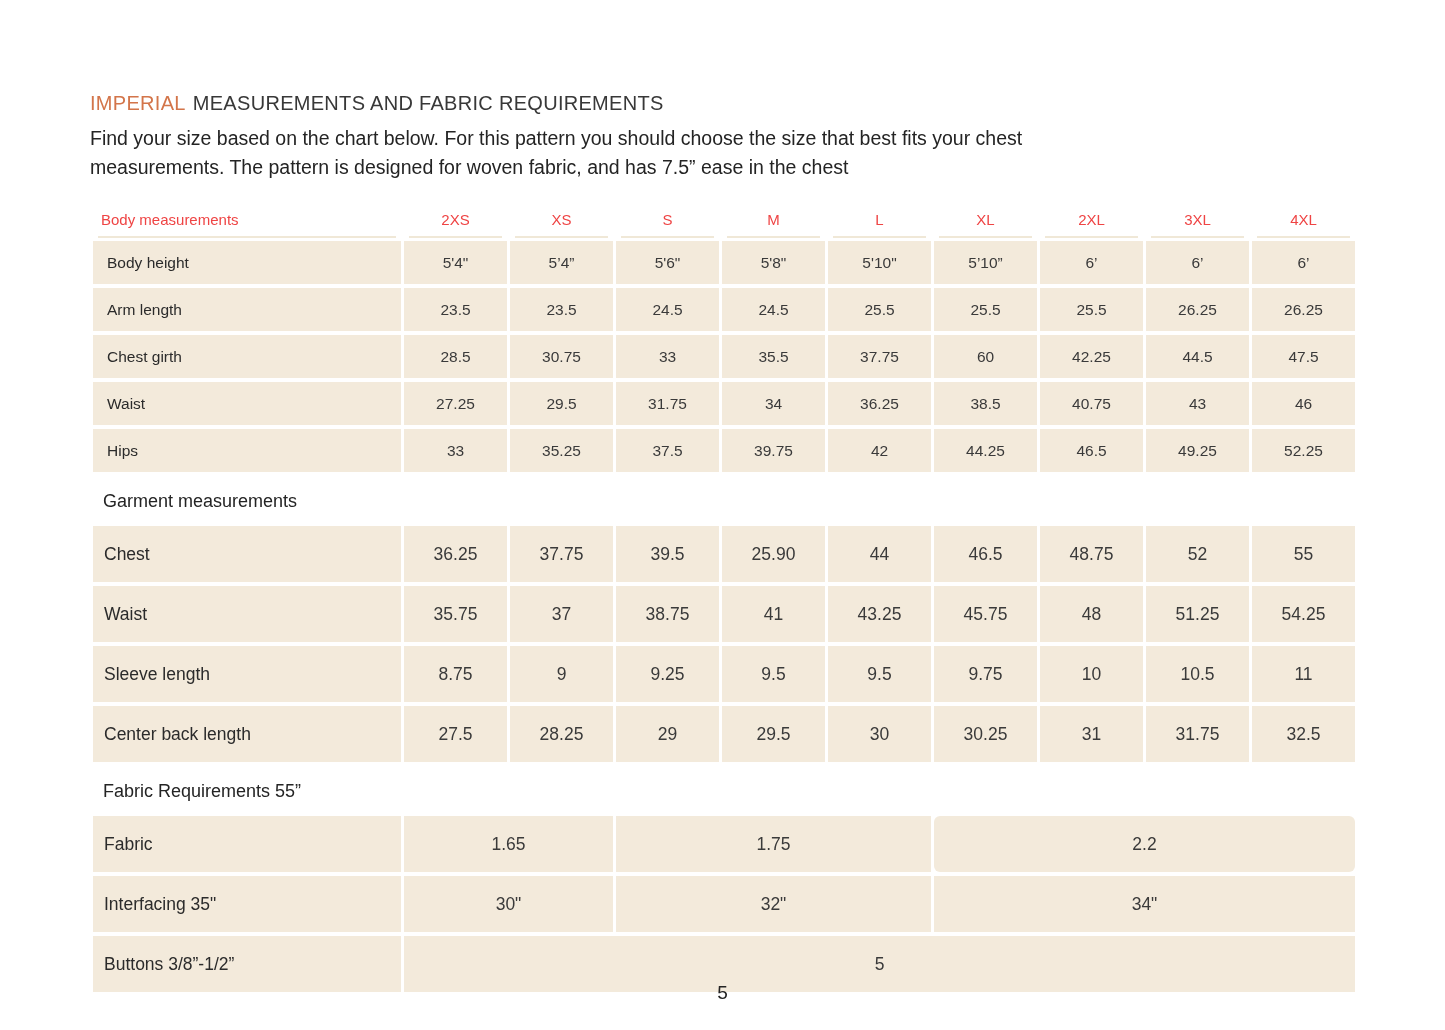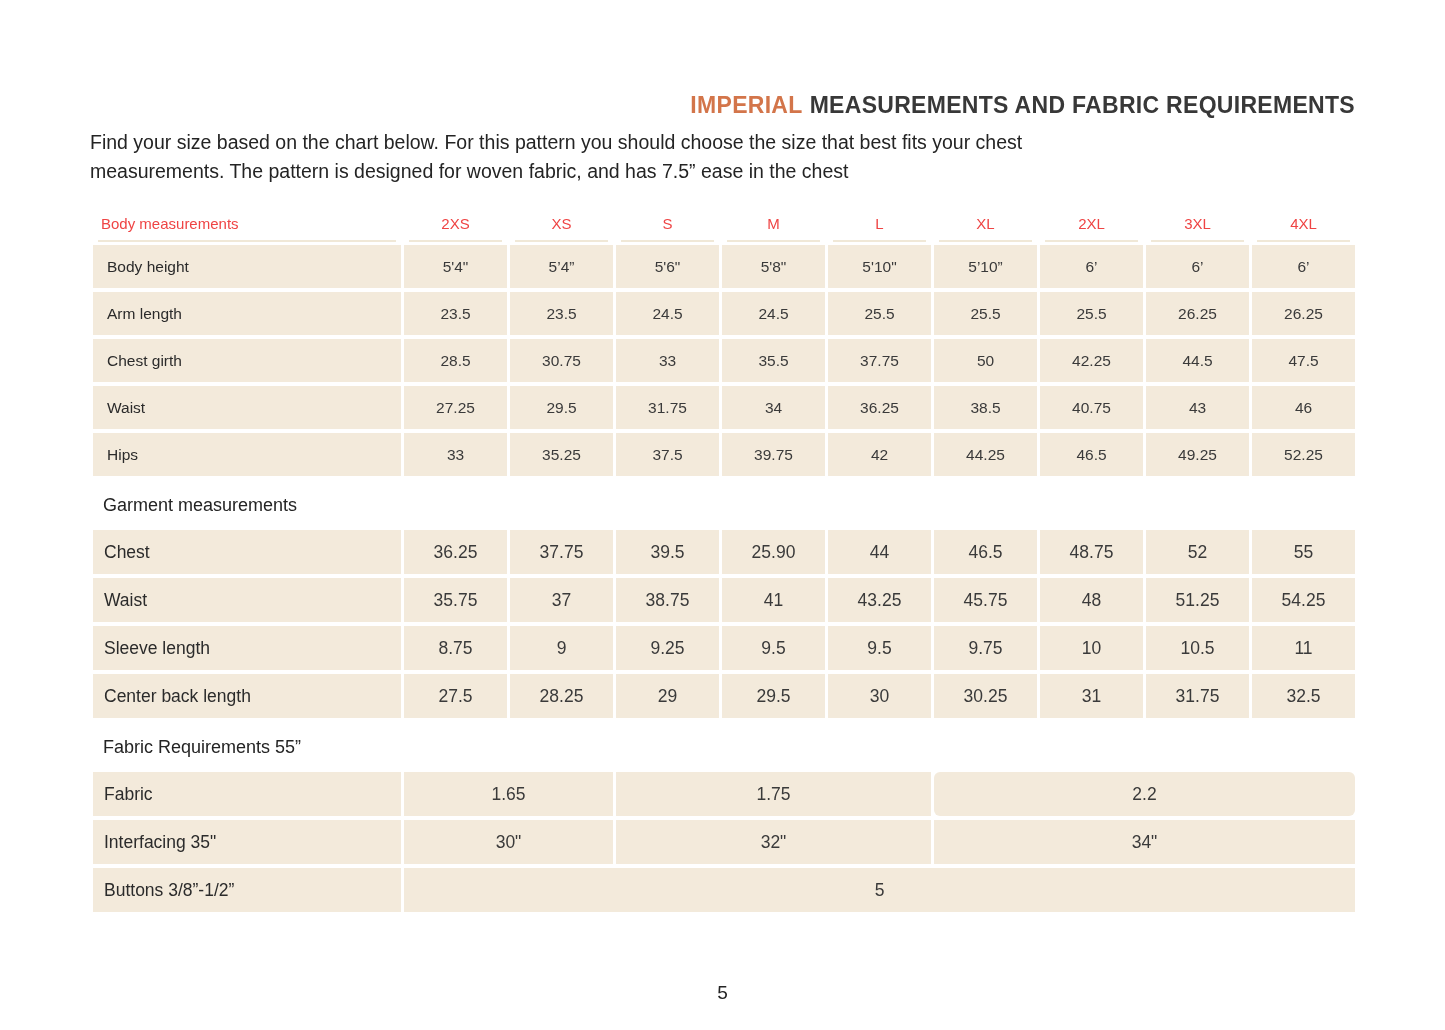--- a/index.html
+++ b/index.html
@@ -16,25 +16,24 @@
     background: #ffffff;
     font-family: "Liberation Sans", sans-serif;
     color: var(--ink);
     overflow: hidden;
   }
   .page { position: relative; width: 1445px; height: 1030px; background: #fff; }
   .content { padding: 92px 90px 0 90px; }
 
   .title {
     margin: 0;
-    font-size: 23px;
-    font-weight: 700;
+    font-size: 20px;
+    font-weight: 400;
     letter-spacing: 0.3px;
     color: #383838;
-    text-align: right;
   }
   .title .accent { color: var(--accent); margin-right: 7px; }
 
   .intro {
     margin: 9px 0 0 0;
     font-size: 19.5px;
     line-height: 28.5px;
     color: #242424;
   }
 
@@ -67,21 +66,21 @@
     background: var(--beige);
     height: 43px;
     display: flex;
     align-items: center;
     justify-content: center;
     font-size: 15.5px;
     color: var(--value-ink);
   }
   .label-cell { justify-content: flex-start; padding-left: 14px; color: #2b2b2b; }
 
-  .lg .cell, .cell.lg { height: 44px; font-size: 17.5px; }
+  .lg .cell, .cell.lg { height: 56px; font-size: 17.5px; }
   .lg .label-cell { padding-left: 11px; }
 
   .section-title {
     font-size: 18px;
     color: #242424;
     margin: 19px 0 14px 13px;
   }
 
   .footer {
     position: absolute;
@@ -131,21 +130,21 @@
         <div class="cell value-cell">25.5</div>
         <div class="cell value-cell">25.5</div>
         <div class="cell value-cell">26.25</div>
         <div class="cell value-cell">26.25</div>
         <div class="cell label-cell">Chest girth</div>
         <div class="cell value-cell">28.5</div>
         <div class="cell value-cell">30.75</div>
         <div class="cell value-cell">33</div>
         <div class="cell value-cell">35.5</div>
         <div class="cell value-cell">37.75</div>
-        <div class="cell value-cell">50</div>
+        <div class="cell value-cell">60</div>
         <div class="cell value-cell">42.25</div>
         <div class="cell value-cell">44.5</div>
         <div class="cell value-cell">47.5</div>
         <div class="cell label-cell">Waist</div>
         <div class="cell value-cell">27.25</div>
         <div class="cell value-cell">29.5</div>
         <div class="cell value-cell">31.75</div>
         <div class="cell value-cell">34</div>
         <div class="cell value-cell">36.25</div>
         <div class="cell value-cell">38.5</div>

